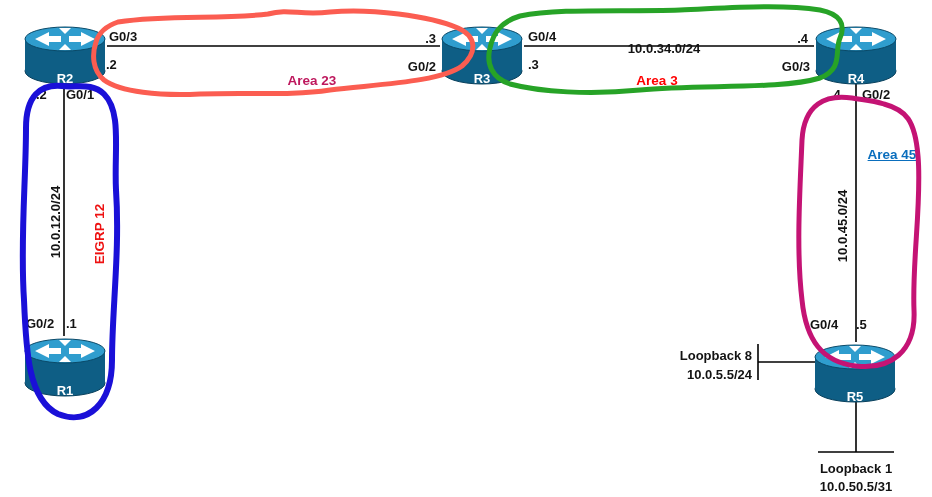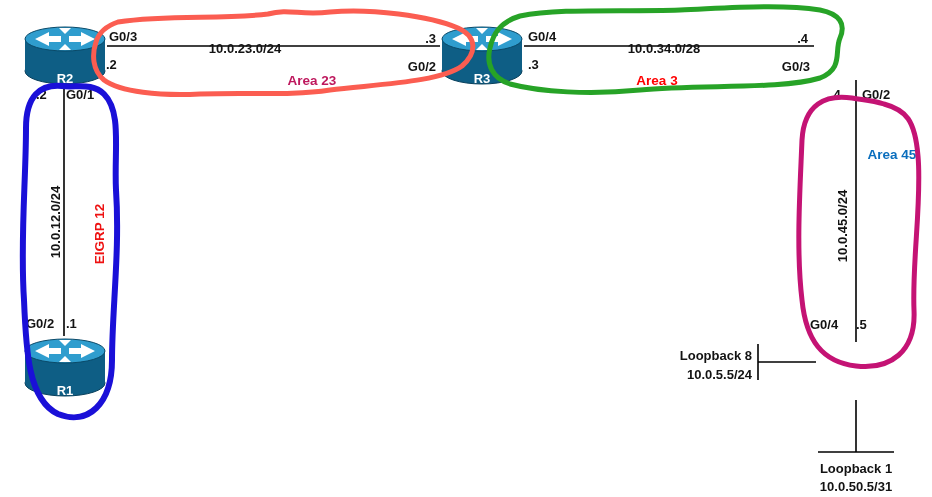--- a/index.html
+++ b/index.html
@@ -62,64 +62,91 @@
         <g fill="#ffffff">
           <path d="M46 10 H58 V6 L72 13 L58 20 V16 H46 Z"></path>
           <path d="M38 10 H26 V6 L12 13 L26 20 V16 H38 Z"></path>
           <path d="M36 2 H48 L42 8 Z"></path>
           <path d="M36 24 H48 L42 18 Z"></path>
         </g>
         <text x="42" y="57" text-anchor="middle" class="rlabel">R3</text>
       </svg>
     </div>
 
+    <div class="router" style="left:814px;top:22px">
+      <svg width="84" height="62" viewBox="0 0 84 62">
+        <ellipse cx="42" cy="45" rx="40" ry="13" fill="#0e5e85" stroke="#09405c"></ellipse>
+        <rect x="2" y="13" width="80" height="32" fill="#0e5e85"></rect>
+        <ellipse cx="42" cy="13" rx="40" ry="12" fill="#2f9dce" stroke="#0a4a69"></ellipse>
+        <g fill="#ffffff">
+          <path d="M46 10 H58 V6 L72 13 L58 20 V16 H46 Z"></path>
+          <path d="M38 10 H26 V6 L12 13 L26 20 V16 H38 Z"></path>
+          <path d="M36 2 H48 L42 8 Z"></path>
+          <path d="M36 24 H48 L42 18 Z"></path>
+        </g>
+        <text x="42" y="57" text-anchor="middle" class="rlabel">R4</text>
+      </svg>
+    </div>
 
     <div class="router" style="left:23px;top:334px">
       <svg width="84" height="62" viewBox="0 0 84 62">
         <ellipse cx="42" cy="45" rx="40" ry="13" fill="#0e5e85" stroke="#09405c"></ellipse>
         <rect x="2" y="13" width="80" height="32" fill="#0e5e85"></rect>
         <ellipse cx="42" cy="13" rx="40" ry="12" fill="#2f9dce" stroke="#0a4a69"></ellipse>
         <g fill="#ffffff">
           <path d="M46 10 H58 V6 L72 13 L58 20 V16 H46 Z"></path>
           <path d="M38 10 H26 V6 L12 13 L26 20 V16 H38 Z"></path>
           <path d="M36 2 H48 L42 8 Z"></path>
           <path d="M36 24 H48 L42 18 Z"></path>
         </g>
         <text x="42" y="57" text-anchor="middle" class="rlabel">R1</text>
       </svg>
     </div>
 
+    <div class="router" style="left:813px;top:340px">
+      <svg width="84" height="62" viewBox="0 0 84 62">
+        <ellipse cx="42" cy="45" rx="40" ry="13" fill="#0e5e85" stroke="#09405c"></ellipse>
+        <rect x="2" y="13" width="80" height="32" fill="#0e5e85"></rect>
+        <ellipse cx="42" cy="13" rx="40" ry="12" fill="#2f9dce" stroke="#0a4a69"></ellipse>
+        <g fill="#ffffff">
+          <path d="M46 10 H58 V6 L72 13 L58 20 V16 H46 Z"></path>
+          <path d="M38 10 H26 V6 L12 13 L26 20 V16 H38 Z"></path>
+          <path d="M36 2 H48 L42 8 Z"></path>
+          <path d="M36 24 H48 L42 18 Z"></path>
+        </g>
+        <text x="42" y="57" text-anchor="middle" class="rlabel">R5</text>
+      </svg>
+    </div>
   </div>
 
   <div class="labels">
 
     <div class="lbl" style="left:109px;top:25px">G0/3</div>
     <div class="lbl" style="left:106px;top:53px">.2</div>
-    <div class="lbl ctr" style="left:185px;top:37px;width:120px">10.0.23.0/24</div>
     <div class="lbl rt" style="left:408px;top:27px;width:28px">.3</div>
     <div class="lbl rt" style="left:398px;top:55px;width:38px">G0/2</div>
     <div class="lbl ctr area" style="left: 276px; top: 69px; width: 72px; color: #be185d;">Area 23</div>
 
     <div class="lbl" style="left:528px;top:25px">G0/4</div>
     <div class="lbl" style="left:528px;top:53px">.3</div>
-    <div class="lbl ctr" style="left:604px;top:37px;width:120px">10.0.34.0/28</div>
+    <div class="lbl ctr" style="left:604px;top:37px;width:120px">10.0.34.0/24</div>
     <div class="lbl rt" style="left:780px;top:27px;width:28px">.4</div>
     <div class="lbl rt" style="left:770px;top:55px;width:40px">G0/3</div>
     <div class="lbl ctr area" style="left: 622px; top: 69px; width: 70px; color: rgb(255, 0, 0);">Area 3</div>
 
     <div class="lbl" style="left:36px;top:83px">.2</div>
     <div class="lbl" style="left:66px;top:83px">G0/1</div>
     <div class="lbl ctr vert" style="left:6px;top:210px;width:100px">10.0.12.0/24</div>
     <div class="lbl ctr vert area" style="left: 50px; top: 222px; width: 100px; color: rgb(238, 17, 17);">EIGRP 12</div>
     <div class="lbl" style="left:26px;top:312px">G0/2</div>
     <div class="lbl" style="left:66px;top:312px">.1</div>
 
     <div class="lbl" style="left:830px;top:83px">.4</div>
     <div class="lbl" style="left:862px;top:83px">G0/2</div>
-    <div class="lbl ctr area" style="left: 856px; top: 143px; width: 72px; color: rgb(10, 110, 189);">Area 45</div>
+    <div class="lbl ctr area" style="left: 856px; top: 143px; width: 72px; color: rgb(10, 110, 189); text-decoration: underline;">Area 45</div>
     <div class="lbl ctr vert" style="left:793px;top:214px;width:100px">10.0.45.0/24</div>
     <div class="lbl" style="left:810px;top:313px">G0/4</div>
     <div class="lbl" style="left:856px;top:313px">.5</div>
 
     <div class="lbl rt" style="left:640px;top:344px;width:112px">Loopback 8</div>
     <div class="lbl rt" style="left:640px;top:363px;width:112px">10.0.5.5/24</div>
     <div class="lbl ctr" style="left:798px;top:457px;width:116px">Loopback 1</div>
     <div class="lbl ctr" style="left:798px;top:475px;width:116px">10.0.50.5/31</div>
   </div>
 

